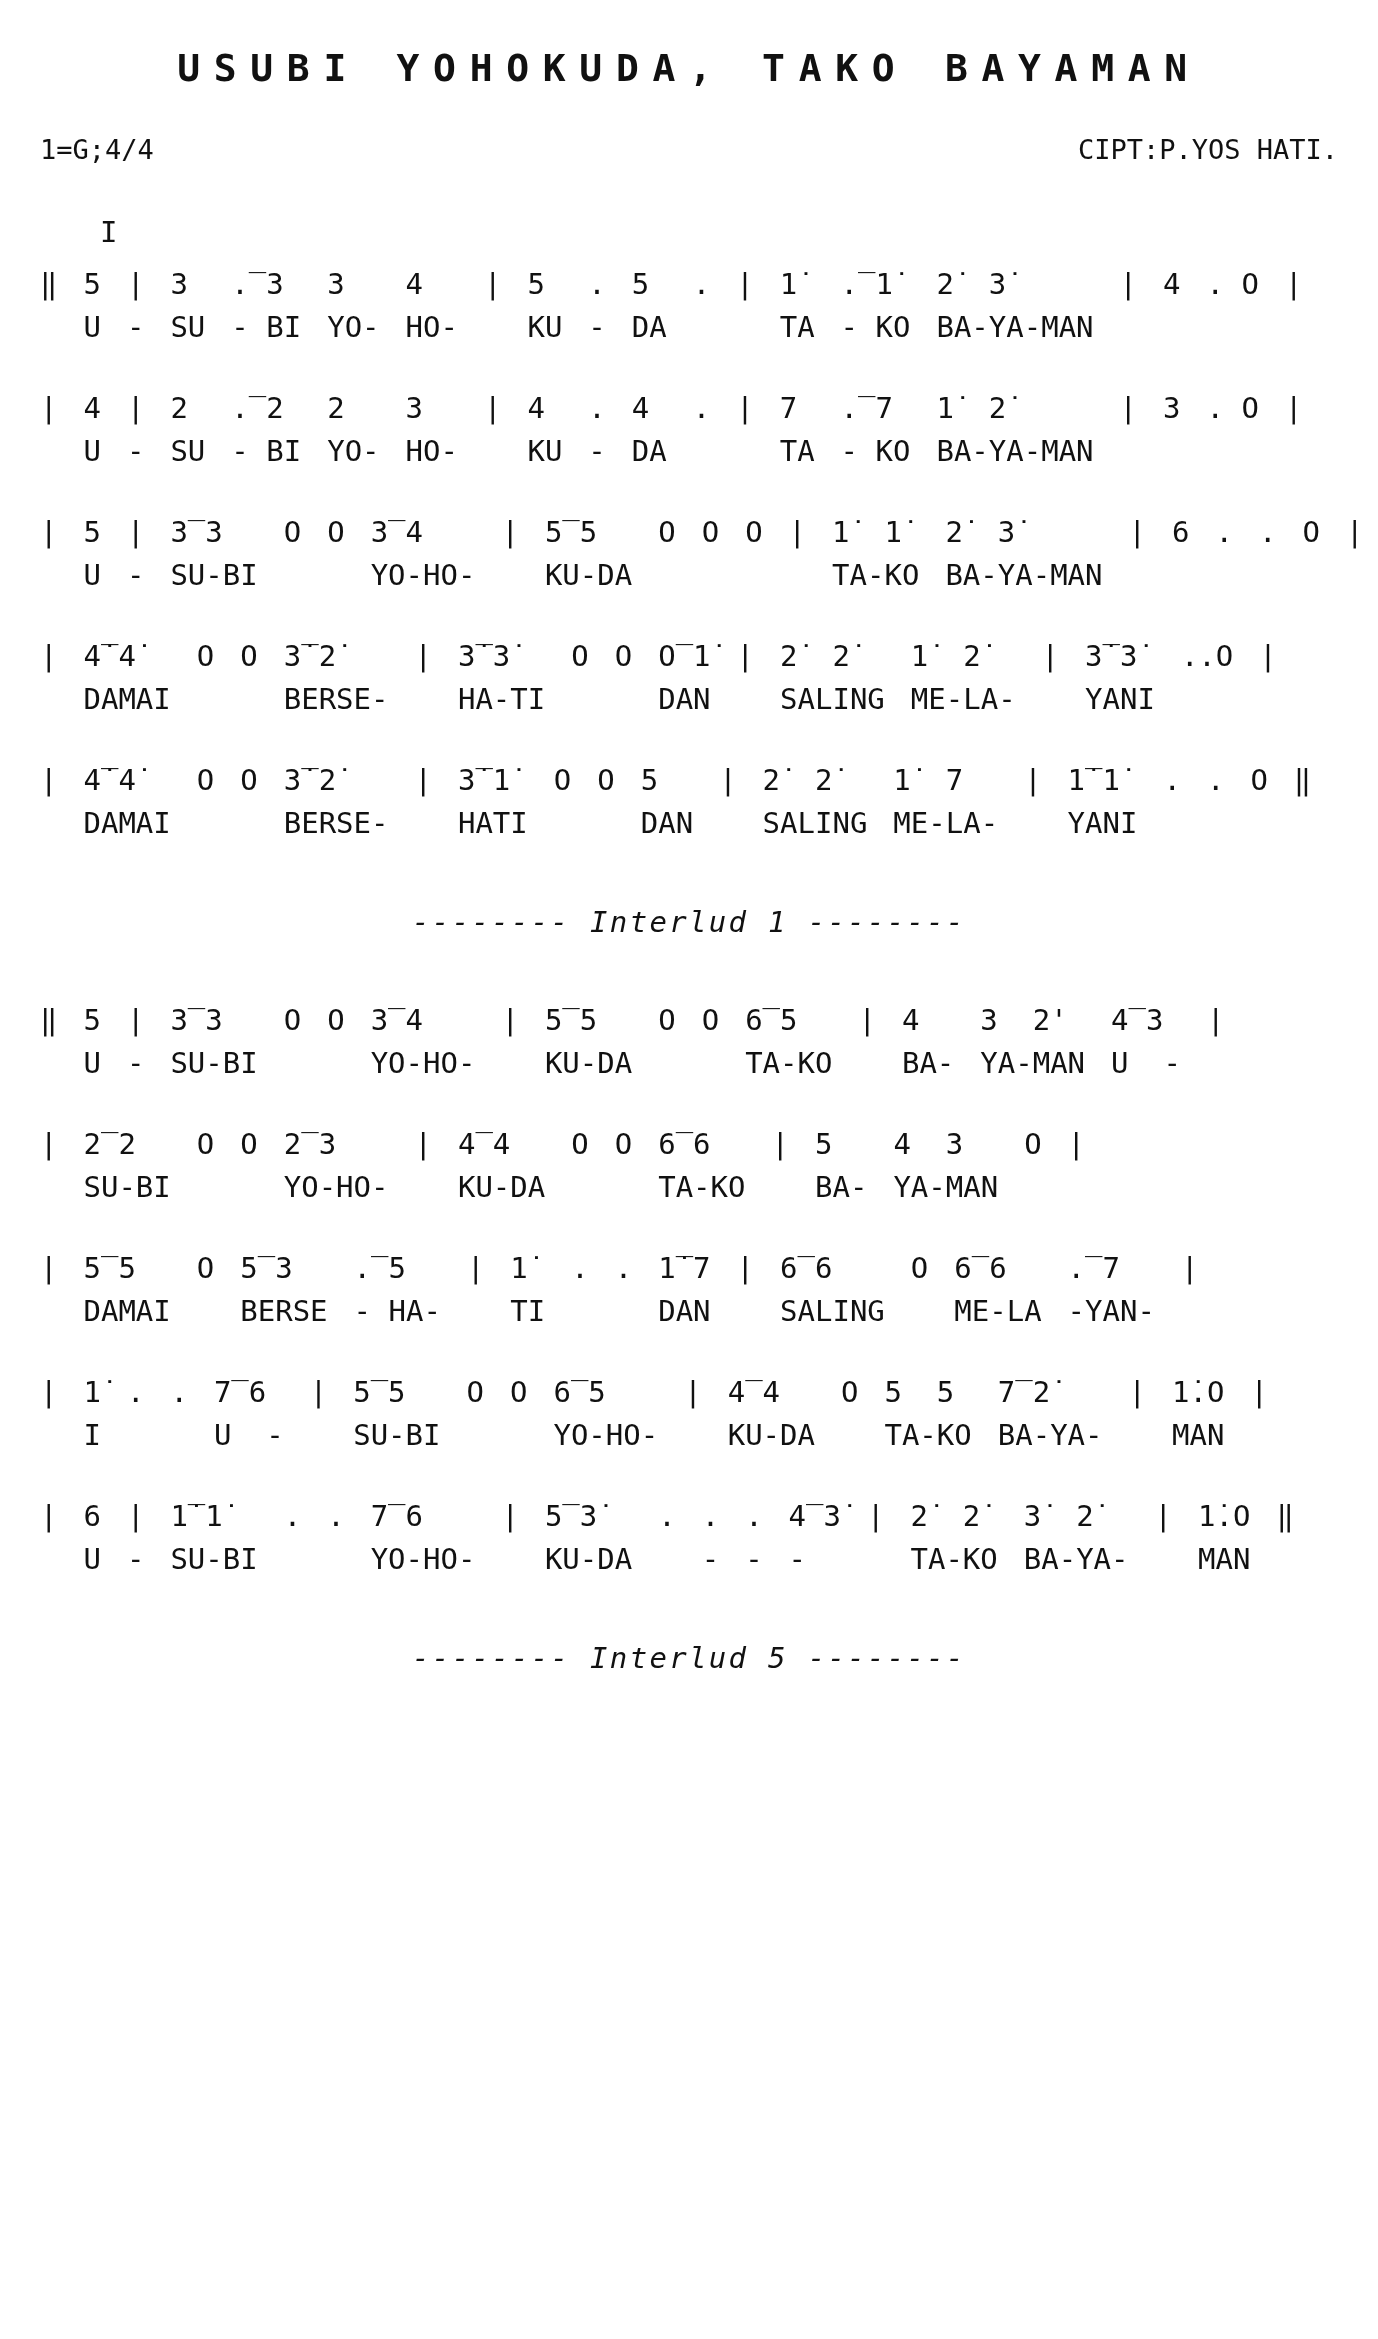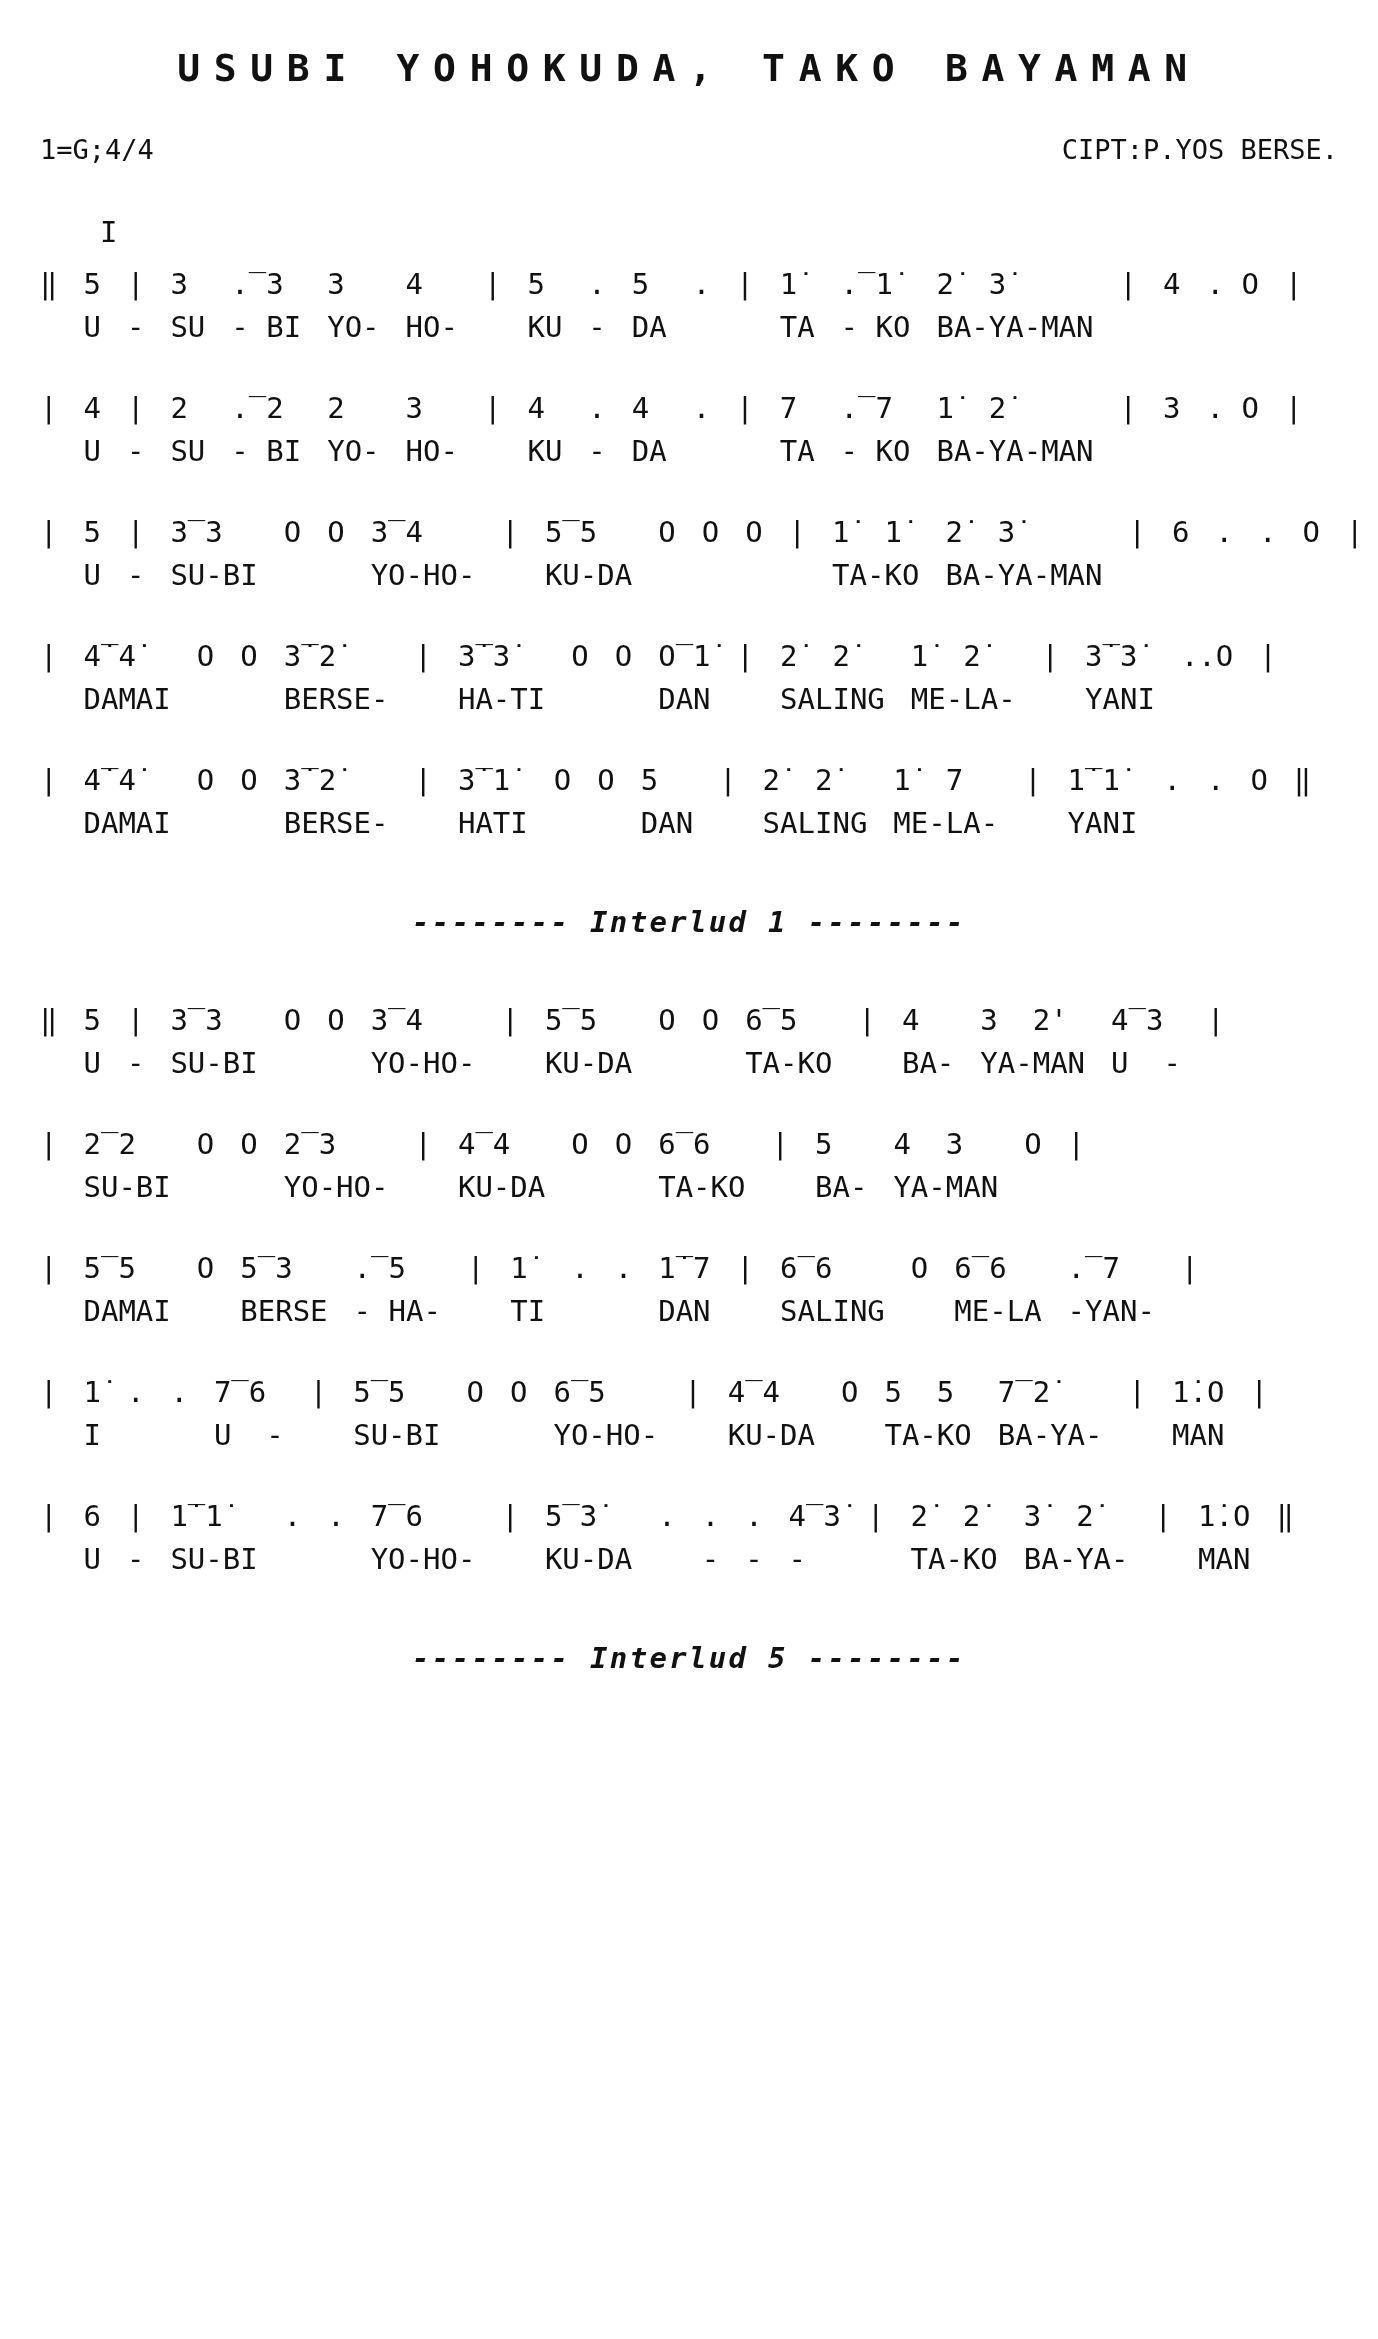--- a/index.html
+++ b/index.html
@@ -20,33 +20,33 @@
   .section-label{font-size:29px;margin:50px 0 10px 60px;font-weight:normal;}
   .music-line{margin:0 0 38px 0;white-space:nowrap;}
   .cell{display:inline-block;vertical-align:top;margin-right:26px;}
   .note{
     font-size:29px;line-height:50px;white-space:pre;min-height:50px;
   }
   .lyr{
     font-size:29px;line-height:36px;white-space:pre;min-height:36px;
   }
   .interlude{
-    text-align:center;font-size:29px;font-weight:bold;font-style:italic;
+    text-align:center;font-size:29px;font-weight:normal;font-style:italic;
     margin:64px 0 56px 0;letter-spacing:0.08em;
   }
   .spacer-bottom{height:580px;}
 </style>
 </head>
 <body>
 
 <div class="sheet">
   <div class="title">USUBI YOHOKUDA, TAKO BAYAMAN</div>
   <div class="meta-row">
     <span>1=G;4/4</span>
-    <span>CIPT:P.YOS BERSE.</span>
+    <span>CIPT:P.YOS HATI.</span>
   </div>
   <div class="score">
       <div class="section">
         <div class="section-label">I</div>
         <div class="music-line"><span class="cell"><div class="note">‖</div><div class="lyr"></div></span><span class="cell"><div class="note">5</div><div class="lyr">U</div></span><span class="cell"><div class="note">|</div><div class="lyr">-</div></span><span class="cell"><div class="note">3</div><div class="lyr">SU</div></span><span class="cell"><div class="note">.‾3</div><div class="lyr">- BI</div></span><span class="cell"><div class="note">3</div><div class="lyr">YO-</div></span><span class="cell"><div class="note">4</div><div class="lyr">HO-</div></span><span class="cell"><div class="note">|</div><div class="lyr"></div></span><span class="cell"><div class="note">5</div><div class="lyr">KU</div></span><span class="cell"><div class="note">.</div><div class="lyr">-</div></span><span class="cell"><div class="note">5</div><div class="lyr">DA</div></span><span class="cell"><div class="note">.</div><div class="lyr"></div></span><span class="cell"><div class="note">|</div><div class="lyr"></div></span><span class="cell"><div class="note">1̇</div><div class="lyr">TA</div></span><span class="cell"><div class="note">.‾1̇</div><div class="lyr">- KO</div></span><span class="cell"><div class="note">2̇  3̇</div><div class="lyr">BA-YA-MAN</div></span><span class="cell"><div class="note">|</div><div class="lyr"></div></span><span class="cell"><div class="note">4</div><div class="lyr"></div></span><span class="cell"><div class="note">. O</div><div class="lyr"></div></span><span class="cell"><div class="note">|</div><div class="lyr"></div></span></div>
         <div class="music-line"><span class="cell"><div class="note">|</div><div class="lyr"></div></span><span class="cell"><div class="note">4</div><div class="lyr">U</div></span><span class="cell"><div class="note">|</div><div class="lyr">-</div></span><span class="cell"><div class="note">2</div><div class="lyr">SU</div></span><span class="cell"><div class="note">.‾2</div><div class="lyr">- BI</div></span><span class="cell"><div class="note">2</div><div class="lyr">YO-</div></span><span class="cell"><div class="note">3</div><div class="lyr">HO-</div></span><span class="cell"><div class="note">|</div><div class="lyr"></div></span><span class="cell"><div class="note">4</div><div class="lyr">KU</div></span><span class="cell"><div class="note">.</div><div class="lyr">-</div></span><span class="cell"><div class="note">4</div><div class="lyr">DA</div></span><span class="cell"><div class="note">.</div><div class="lyr"></div></span><span class="cell"><div class="note">|</div><div class="lyr"></div></span><span class="cell"><div class="note">7</div><div class="lyr">TA</div></span><span class="cell"><div class="note">.‾7</div><div class="lyr">- KO</div></span><span class="cell"><div class="note">1̇  2̇</div><div class="lyr">BA-YA-MAN</div></span><span class="cell"><div class="note">|</div><div class="lyr"></div></span><span class="cell"><div class="note">3</div><div class="lyr"></div></span><span class="cell"><div class="note">. O</div><div class="lyr"></div></span><span class="cell"><div class="note">|</div><div class="lyr"></div></span></div>
         <div class="music-line"><span class="cell"><div class="note">|</div><div class="lyr"></div></span><span class="cell"><div class="note">5</div><div class="lyr">U</div></span><span class="cell"><div class="note">|</div><div class="lyr">-</div></span><span class="cell"><div class="note">3‾3</div><div class="lyr">SU-BI</div></span><span class="cell"><div class="note">O</div><div class="lyr"></div></span><span class="cell"><div class="note">O</div><div class="lyr"></div></span><span class="cell"><div class="note">3‾4</div><div class="lyr">YO-HO-</div></span><span class="cell"><div class="note">|</div><div class="lyr"></div></span><span class="cell"><div class="note">5‾5</div><div class="lyr">KU-DA</div></span><span class="cell"><div class="note">O</div><div class="lyr"></div></span><span class="cell"><div class="note">O</div><div class="lyr"></div></span><span class="cell"><div class="note">O</div><div class="lyr"></div></span><span class="cell"><div class="note">|</div><div class="lyr"></div></span><span class="cell"><div class="note">1̇  1̇</div><div class="lyr">TA-KO</div></span><span class="cell"><div class="note">2̇  3̇</div><div class="lyr">BA-YA-MAN</div></span><span class="cell"><div class="note">|</div><div class="lyr"></div></span><span class="cell"><div class="note">6</div><div class="lyr"></div></span><span class="cell"><div class="note">.</div><div class="lyr"></div></span><span class="cell"><div class="note">.</div><div class="lyr"></div></span><span class="cell"><div class="note">O</div><div class="lyr"></div></span><span class="cell"><div class="note">|</div><div class="lyr"></div></span></div>
         <div class="music-line"><span class="cell"><div class="note">|</div><div class="lyr"></div></span><span class="cell"><div class="note">4̇‾4̇</div><div class="lyr">DAMAI</div></span><span class="cell"><div class="note">O</div><div class="lyr"></div></span><span class="cell"><div class="note">O</div><div class="lyr"></div></span><span class="cell"><div class="note">3̇‾2̇</div><div class="lyr">BERSE-</div></span><span class="cell"><div class="note">|</div><div class="lyr"></div></span><span class="cell"><div class="note">3̇‾3̇</div><div class="lyr">HA-TI</div></span><span class="cell"><div class="note">O</div><div class="lyr"></div></span><span class="cell"><div class="note">O</div><div class="lyr"></div></span><span class="cell"><div class="note">O‾1̇</div><div class="lyr">DAN</div></span><span class="cell"><div class="note">|</div><div class="lyr"></div></span><span class="cell"><div class="note">2̇  2̇</div><div class="lyr">SALING</div></span><span class="cell"><div class="note">1̇  2̇</div><div class="lyr">ME-LA-</div></span><span class="cell"><div class="note">|</div><div class="lyr"></div></span><span class="cell"><div class="note">3̇‾3̇</div><div class="lyr">YANI</div></span><span class="cell"><div class="note">..O</div><div class="lyr"></div></span><span class="cell"><div class="note">|</div><div class="lyr"></div></span></div>
         <div class="music-line"><span class="cell"><div class="note">|</div><div class="lyr"></div></span><span class="cell"><div class="note">4̇‾4̇</div><div class="lyr">DAMAI</div></span><span class="cell"><div class="note">O</div><div class="lyr"></div></span><span class="cell"><div class="note">O</div><div class="lyr"></div></span><span class="cell"><div class="note">3̇‾2̇</div><div class="lyr">BERSE-</div></span><span class="cell"><div class="note">|</div><div class="lyr"></div></span><span class="cell"><div class="note">3̇‾1̇</div><div class="lyr">HATI</div></span><span class="cell"><div class="note">O</div><div class="lyr"></div></span><span class="cell"><div class="note">O</div><div class="lyr"></div></span><span class="cell"><div class="note">5</div><div class="lyr">DAN</div></span><span class="cell"><div class="note">|</div><div class="lyr"></div></span><span class="cell"><div class="note">2̇  2̇</div><div class="lyr">SALING</div></span><span class="cell"><div class="note">1̇  7</div><div class="lyr">ME-LA-</div></span><span class="cell"><div class="note">|</div><div class="lyr"></div></span><span class="cell"><div class="note">1̇‾1̇</div><div class="lyr">YANI</div></span><span class="cell"><div class="note">.</div><div class="lyr"></div></span><span class="cell"><div class="note">.</div><div class="lyr"></div></span><span class="cell"><div class="note">O</div><div class="lyr"></div></span><span class="cell"><div class="note">‖</div><div class="lyr"></div></span></div>
         <div class="interlude">-------- Interlud 1 --------</div>

